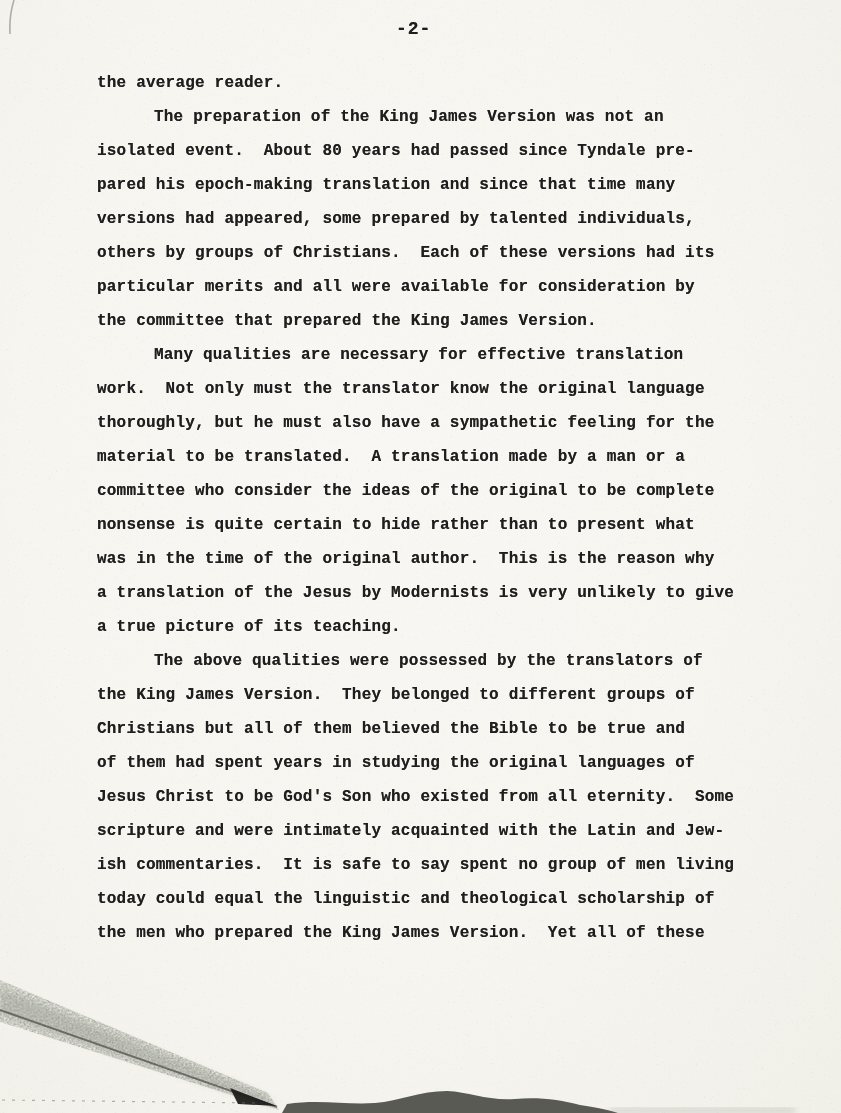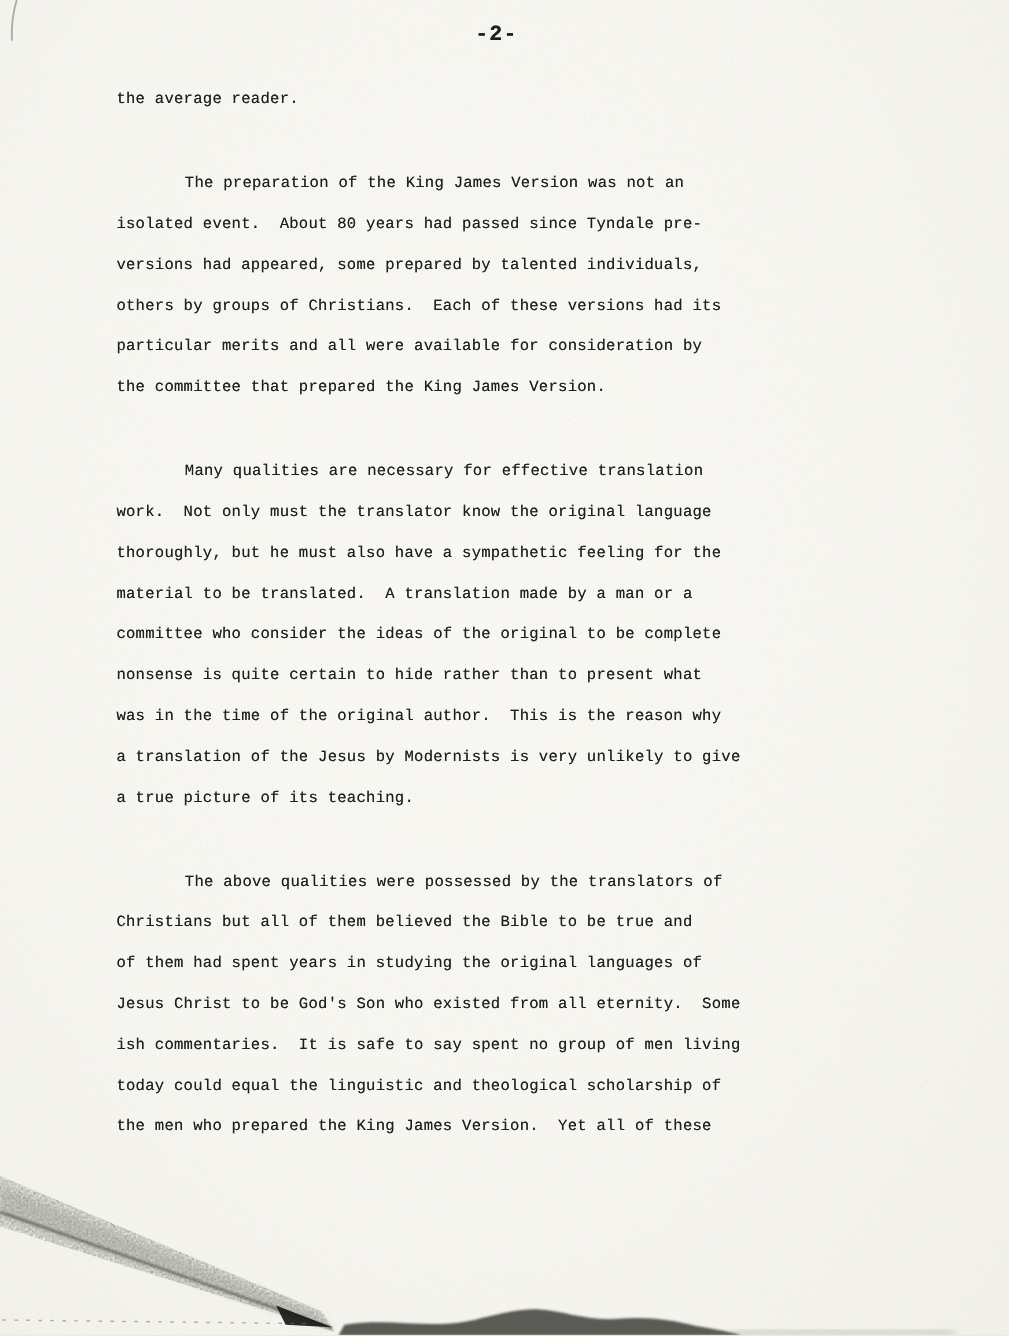--- a/index.html
+++ b/index.html
@@ -27,66 +27,68 @@
   }
   .text-block {
     position: absolute;
     top: 66px;
     left: 97px;
     width: 700px;
     color: #1e1e1e;
   }
   .line {
     white-space: pre;
-    font-size: 13px;
-    font-weight: normal;
+    font-size: 16px;
+    font-weight: bold;
     line-height: 34px;
     height: 34px;
     letter-spacing: 0.2px;
     text-shadow: 0 0 0.5px rgba(25,25,25,0.65);
   }
   .line.indent {
     padding-left: 57px;
-    margin-top: 36px;
   }
   .artifacts {
     position: absolute;
     top: 0;
     left: 0;
     pointer-events: none;
   }
 </style>
 </head>
 <body>
 
 <div class="page">
 
   <div class="page-number">-2-</div>
 
   <div class="text-block" style="color: rgb(30, 30, 30);">
       <div class="line">the average reader.</div>
       <div class="line indent">The preparation of the King James Version was not an</div>
       <div class="line">isolated event.  About 80 years had passed since Tyndale pre-</div>
+      <div class="line">pared his epoch-making translation and since that time many</div>
       <div class="line">versions had appeared, some prepared by talented individuals,</div>
       <div class="line">others by groups of Christians.  Each of these versions had its</div>
       <div class="line">particular merits and all were available for consideration by</div>
       <div class="line">the committee that prepared the King James Version.</div>
       <div class="line indent">Many qualities are necessary for effective translation</div>
       <div class="line">work.  Not only must the translator know the original language</div>
       <div class="line">thoroughly, but he must also have a sympathetic feeling for the</div>
       <div class="line">material to be translated.  A translation made by a man or a</div>
       <div class="line">committee who consider the ideas of the original to be complete</div>
       <div class="line">nonsense is quite certain to hide rather than to present what</div>
       <div class="line">was in the time of the original author.  This is the reason why</div>
       <div class="line">a translation of the Jesus by Modernists is very unlikely to give</div>
       <div class="line">a true picture of its teaching.</div>
       <div class="line indent">The above qualities were possessed by the translators of</div>
+      <div class="line">the King James Version.  They belonged to different groups of</div>
       <div class="line">Christians but all of them believed the Bible to be true and</div>
       <div class="line">of them had spent years in studying the original languages of</div>
       <div class="line">Jesus Christ to be God's Son who existed from all eternity.  Some</div>
+      <div class="line">scripture and were intimately acquainted with the Latin and Jew-</div>
       <div class="line">ish commentaries.  It is safe to say spent no group of men living</div>
       <div class="line">today could equal the linguistic and theological scholarship of</div>
       <div class="line">the men who prepared the King James Version.  Yet all of these</div>
     </div>
 
   <svg class="artifacts" width="841" height="1113" viewBox="0 0 841 1113">
     <defs>
       <filter id="paperNoise" x="0" y="0" width="100%" height="100%">
         <feTurbulence type="fractalNoise" baseFrequency="0.85" numOctaves="3" stitchTiles="stitch"></feTurbulence>
         <feColorMatrix type="matrix" values="0 0 0 0 0.38  0 0 0 0 0.41  0 0 0 0 0.35  0.7 0.7 0.7 0 -1.25"></feColorMatrix>

